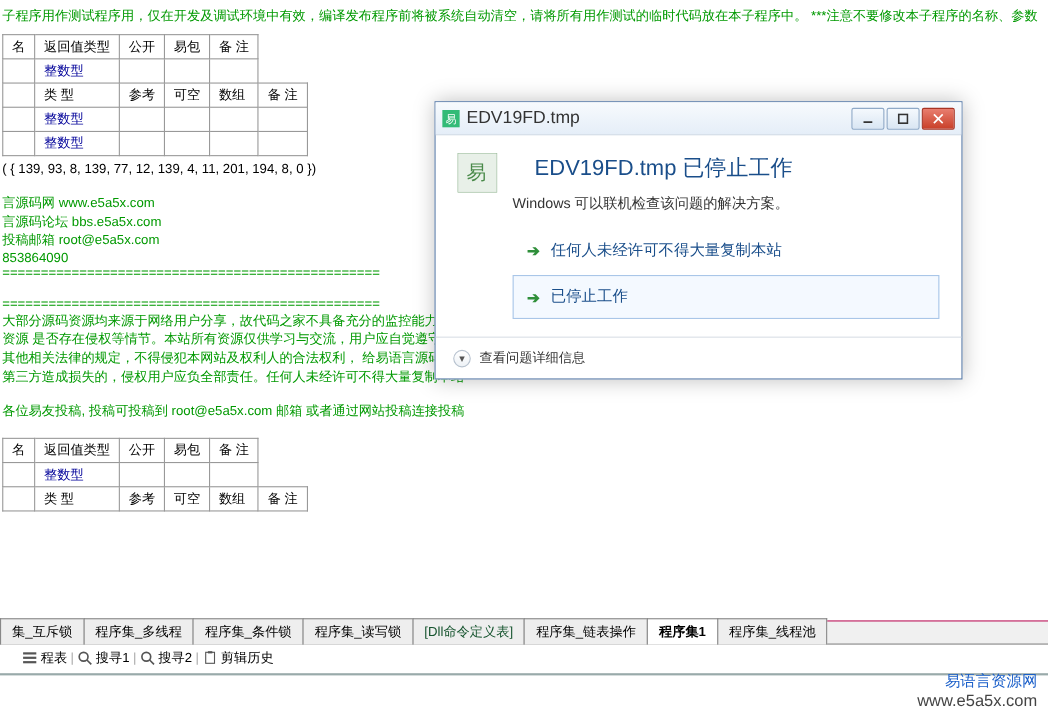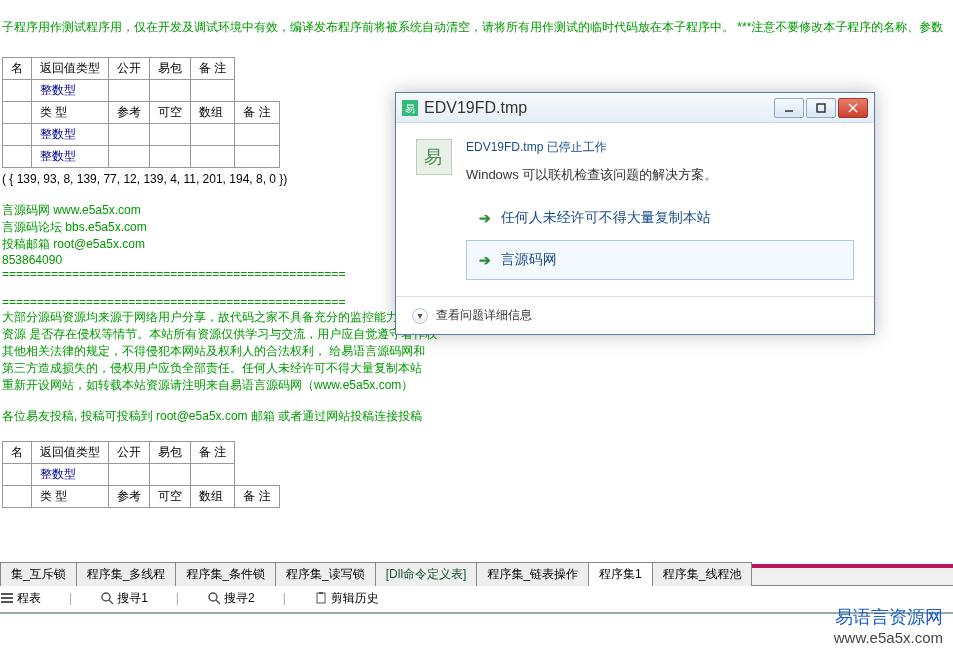--- a/index.html
+++ b/index.html
@@ -1,57 +1,57 @@
 <!DOCTYPE html>
 <html><head>
 <meta charset="utf-8">
 <style>
 * { margin: 0; padding: 0; box-sizing: border-box; }
 body { font-family: "SimSun", "宋体", sans-serif; font-size: 12px; background: #fff; width: 953px; height: 652px; overflow: hidden; position: relative; }
 
-.topcomment { color: #009900; padding: 19px 0; }
+.topcomment { color: #009900; padding: 6px 0; }
 
 table.etable { border-collapse: collapse; margin: 2px 0; }
 table.etable td, table.etable th { border: 1px solid #999; padding: 2px 8px; font-weight: normal; text-align: left; font-size: 12px; }
 .typelink { color: #000099; cursor: pointer; }
 
 .bytearray { color: #000; padding: 2px 0; }
 
 .greenline { color: #009900; }
 .sep { color: #009900; letter-spacing: 0; }
 
-.tabstrip { position: absolute; left: 0; bottom: 66px; width: 100%; border-top: 4px solid #be185d; border-bottom: 1px solid #888; height: 22px; background: #f0f0f0; display: flex; align-items: flex-end; }
+.tabstrip { position: absolute; left: 0; bottom: 66px; width: 100%; border-top: 1px solid #be185d; border-bottom: 1px solid #888; height: 22px; background: #f0f0f0; display: flex; align-items: flex-end; }
 .tab { display: inline-block; padding: 3px 10px; border: 1px solid #888; border-bottom: none; margin-right: -1px; background: #eee; font-size: 12px; cursor: pointer; position: relative; top: 1px; }
-.tab.active { background: #fff; font-weight: normal; }
+.tab.active { background: #fff; font-weight: bold; }
 .tab.highlight { color: #14532d; }
 
-.toolbar { position: absolute; left: 0; bottom: 42px; width: 100%; height: 24px; display: flex; align-items: center; padding: 0 0; gap: 28px; }
+.toolbar { position: absolute; left: 0; bottom: 42px; width: 100%; height: 24px; display: flex; align-items: center; padding: 0 20px; gap: 3px; }
 .toolbar .btn { cursor: pointer; display: flex; align-items: center; gap: 3px; }
 .toolbar .icon { width: 14px; height: 14px; display: inline-block; }
 
 .footer { position: absolute; right: 10px; bottom: 6px; text-align: right; }
-.footer .brand { color: #1b5fc9; font-size: 18px; font-family: "KaiTi","楷体",serif; margin-top: 22px; }
+.footer .brand { color: #1b5fc9; font-size: 14px; font-family: "KaiTi","楷体",serif; margin-top: 22px; }
 .footer .url { color: #444; font-size: 15px; }
 
 .bottom-divider { position: absolute; left:0; bottom: 38px; width:100%; border-top: 2px solid #9aa; }
 
 
 .dialog { position: absolute; left: 395px; top: 92px; width: 480px; background: #fff; border: 1px solid #5a7ca8; box-shadow: 0 0 18px rgba(0,0,0,0.25); font-family: "Microsoft YaHei", sans-serif; }
 .titlebar { background: linear-gradient(#f7fafd,#e5eef8); height: 30px; display: flex; align-items: center; padding: 0 6px; border-bottom: 1px solid #cfd9e5; }
 .titlebar .appicon { width: 16px; height: 16px; margin-right: 6px; }
 .titlebar .title { flex: 1; color: #333; font-size: 16px; }
 .winbtns { display: flex; gap: 2px; }
 .winbtn { width: 30px; height: 20px; border: 1px solid #8fa9c7; border-radius: 2px; background: linear-gradient(#f5f9fd,#d9e6f3); display: flex; align-items: center; justify-content: center; cursor: pointer; }
 .winbtn.close { background: linear-gradient(#e87e6f,#c9402a); border-color:#a83424; }
 .winbtn svg { width: 10px; height: 10px; }
 
 .dlgbody { padding: 16px 20px 14px 20px; }
 .dlghead { display: flex; gap: 14px; align-items: flex-start; }
 .bigicon { width: 36px; height: 36px; flex-shrink: 0; }
-.dlgtitle { color: #1a4e8a; font-size: 12px; margin-bottom: 10px; }
+.dlgtitle { color: #1a4e8a; font-size: 20px; margin-bottom: 10px; margin-left: 20px; }
 .dlgmsg { color: #333; font-size: 13px; margin-bottom: 14px; }
 
 .option { border: 1px solid transparent; padding: 10px 12px; margin: 2px 0; cursor: pointer; display: flex; align-items: center; gap: 10px; font-size: 14px; color: #1a4e8a; }
 .option:hover, .option.hover { border-color: #a9c6e8; background: #f4f9ff; }
 .arrow { color: #2f8f3a; font-weight: bold; }
 
 .dlgfooter { border-top: 1px solid #d9dee5; padding: 10px 16px; display: flex; align-items: center; gap: 8px; font-size: 12px; color: #333; cursor: pointer; }
 .chevron { width:16px; height:16px; border:1px solid #b7c2cf; border-radius: 50%; display:flex; align-items:center; justify-content:center; font-size: 10px; color:#555; background: linear-gradient(#fff,#eef2f6);}
 
 .content-scroll { padding: 0 2px; }
@@ -114,21 +114,20 @@
   <div class="greenline">投稿邮箱  root@e5a5x.com</div>
   <div class="greenline">            853864090</div>
   <div class="sep">=================================================</div>
 
   <div style="height:14px"></div>
   <div class="sep">=================================================</div>
   <div class="greenline">大部分源码资源均来源于网络用户分享，故代码之家不具备充分的监控能力来审</div>
   <div class="greenline">资源 是否存在侵权等情节。本站所有资源仅供学习与交流，用户应自觉遵守著作权</div>
   <div class="greenline">其他相关法律的规定，不得侵犯本网站及权利人的合法权利，  给易语言源码网和</div>
   <div class="greenline">第三方造成损失的，侵权用户应负全部责任。任何人未经许可不得大量复制本站</div>
-  <div class="greenline">重新开设网站，如转载本站资源请注明来自易语言源码网（www.e5a5x.com）</div>
 
   <div style="height:14px"></div>
   <div class="greenline">各位易友投稿, 投稿可投稿到   root@e5a5x.com  邮箱 或者通过网站投稿连接投稿</div>
 
   <div style="height:14px"></div>
 
   <table class="etable">
     <tbody>
         <tr>
       <th>名</th>
@@ -243,21 +242,21 @@
         </svg>
       <div style="flex:1">
         <div class="dlgtitle">EDV19FD.tmp 已停止工作</div>
         <div class="dlgmsg">Windows 可以联机检查该问题的解决方案。</div>
         <div class="option">
           <span class="arrow">➔</span>
           <span>任何人未经许可不得大量复制本站</span>
         </div>
         <div class="option hover">
           <span class="arrow">➔</span>
-          <span>言源码网</span>
+          <span>已停止工作</span>
         </div>
       </div>
     </div>
   </div>
   <div class="dlgfooter">
     <span class="chevron">▾</span>
     <span>查看问题详细信息</span>
   </div>
 </div>
 

